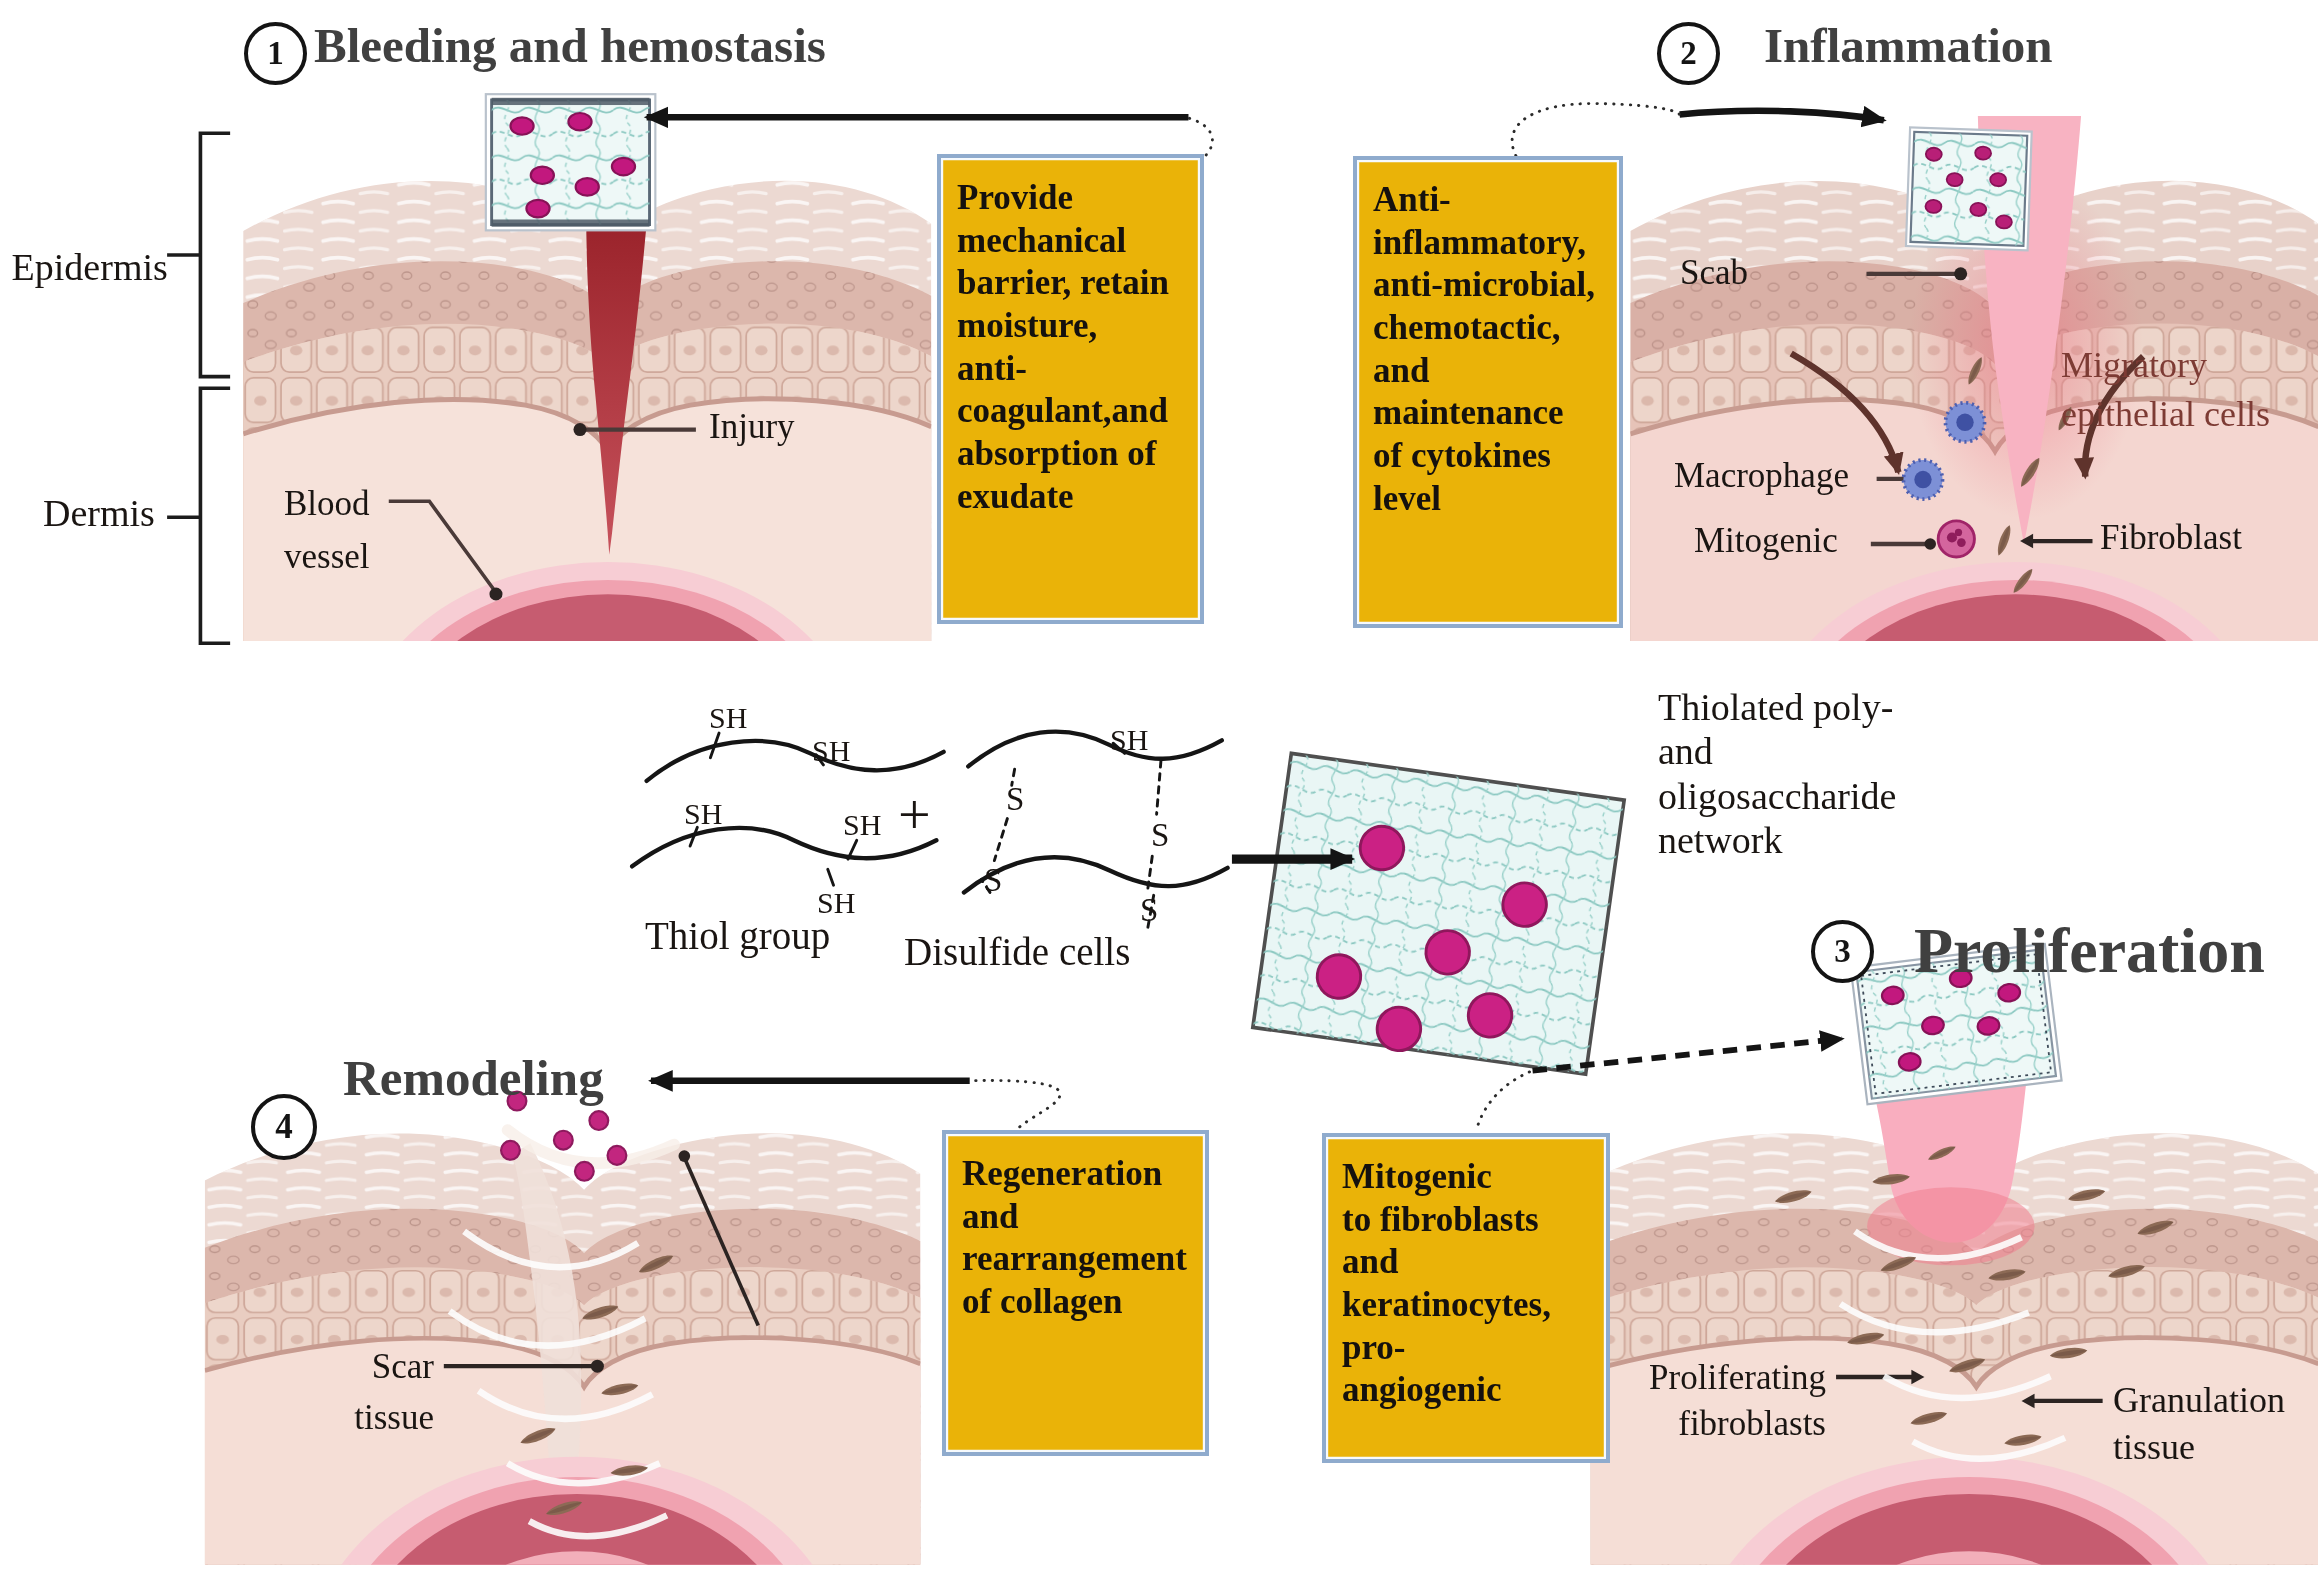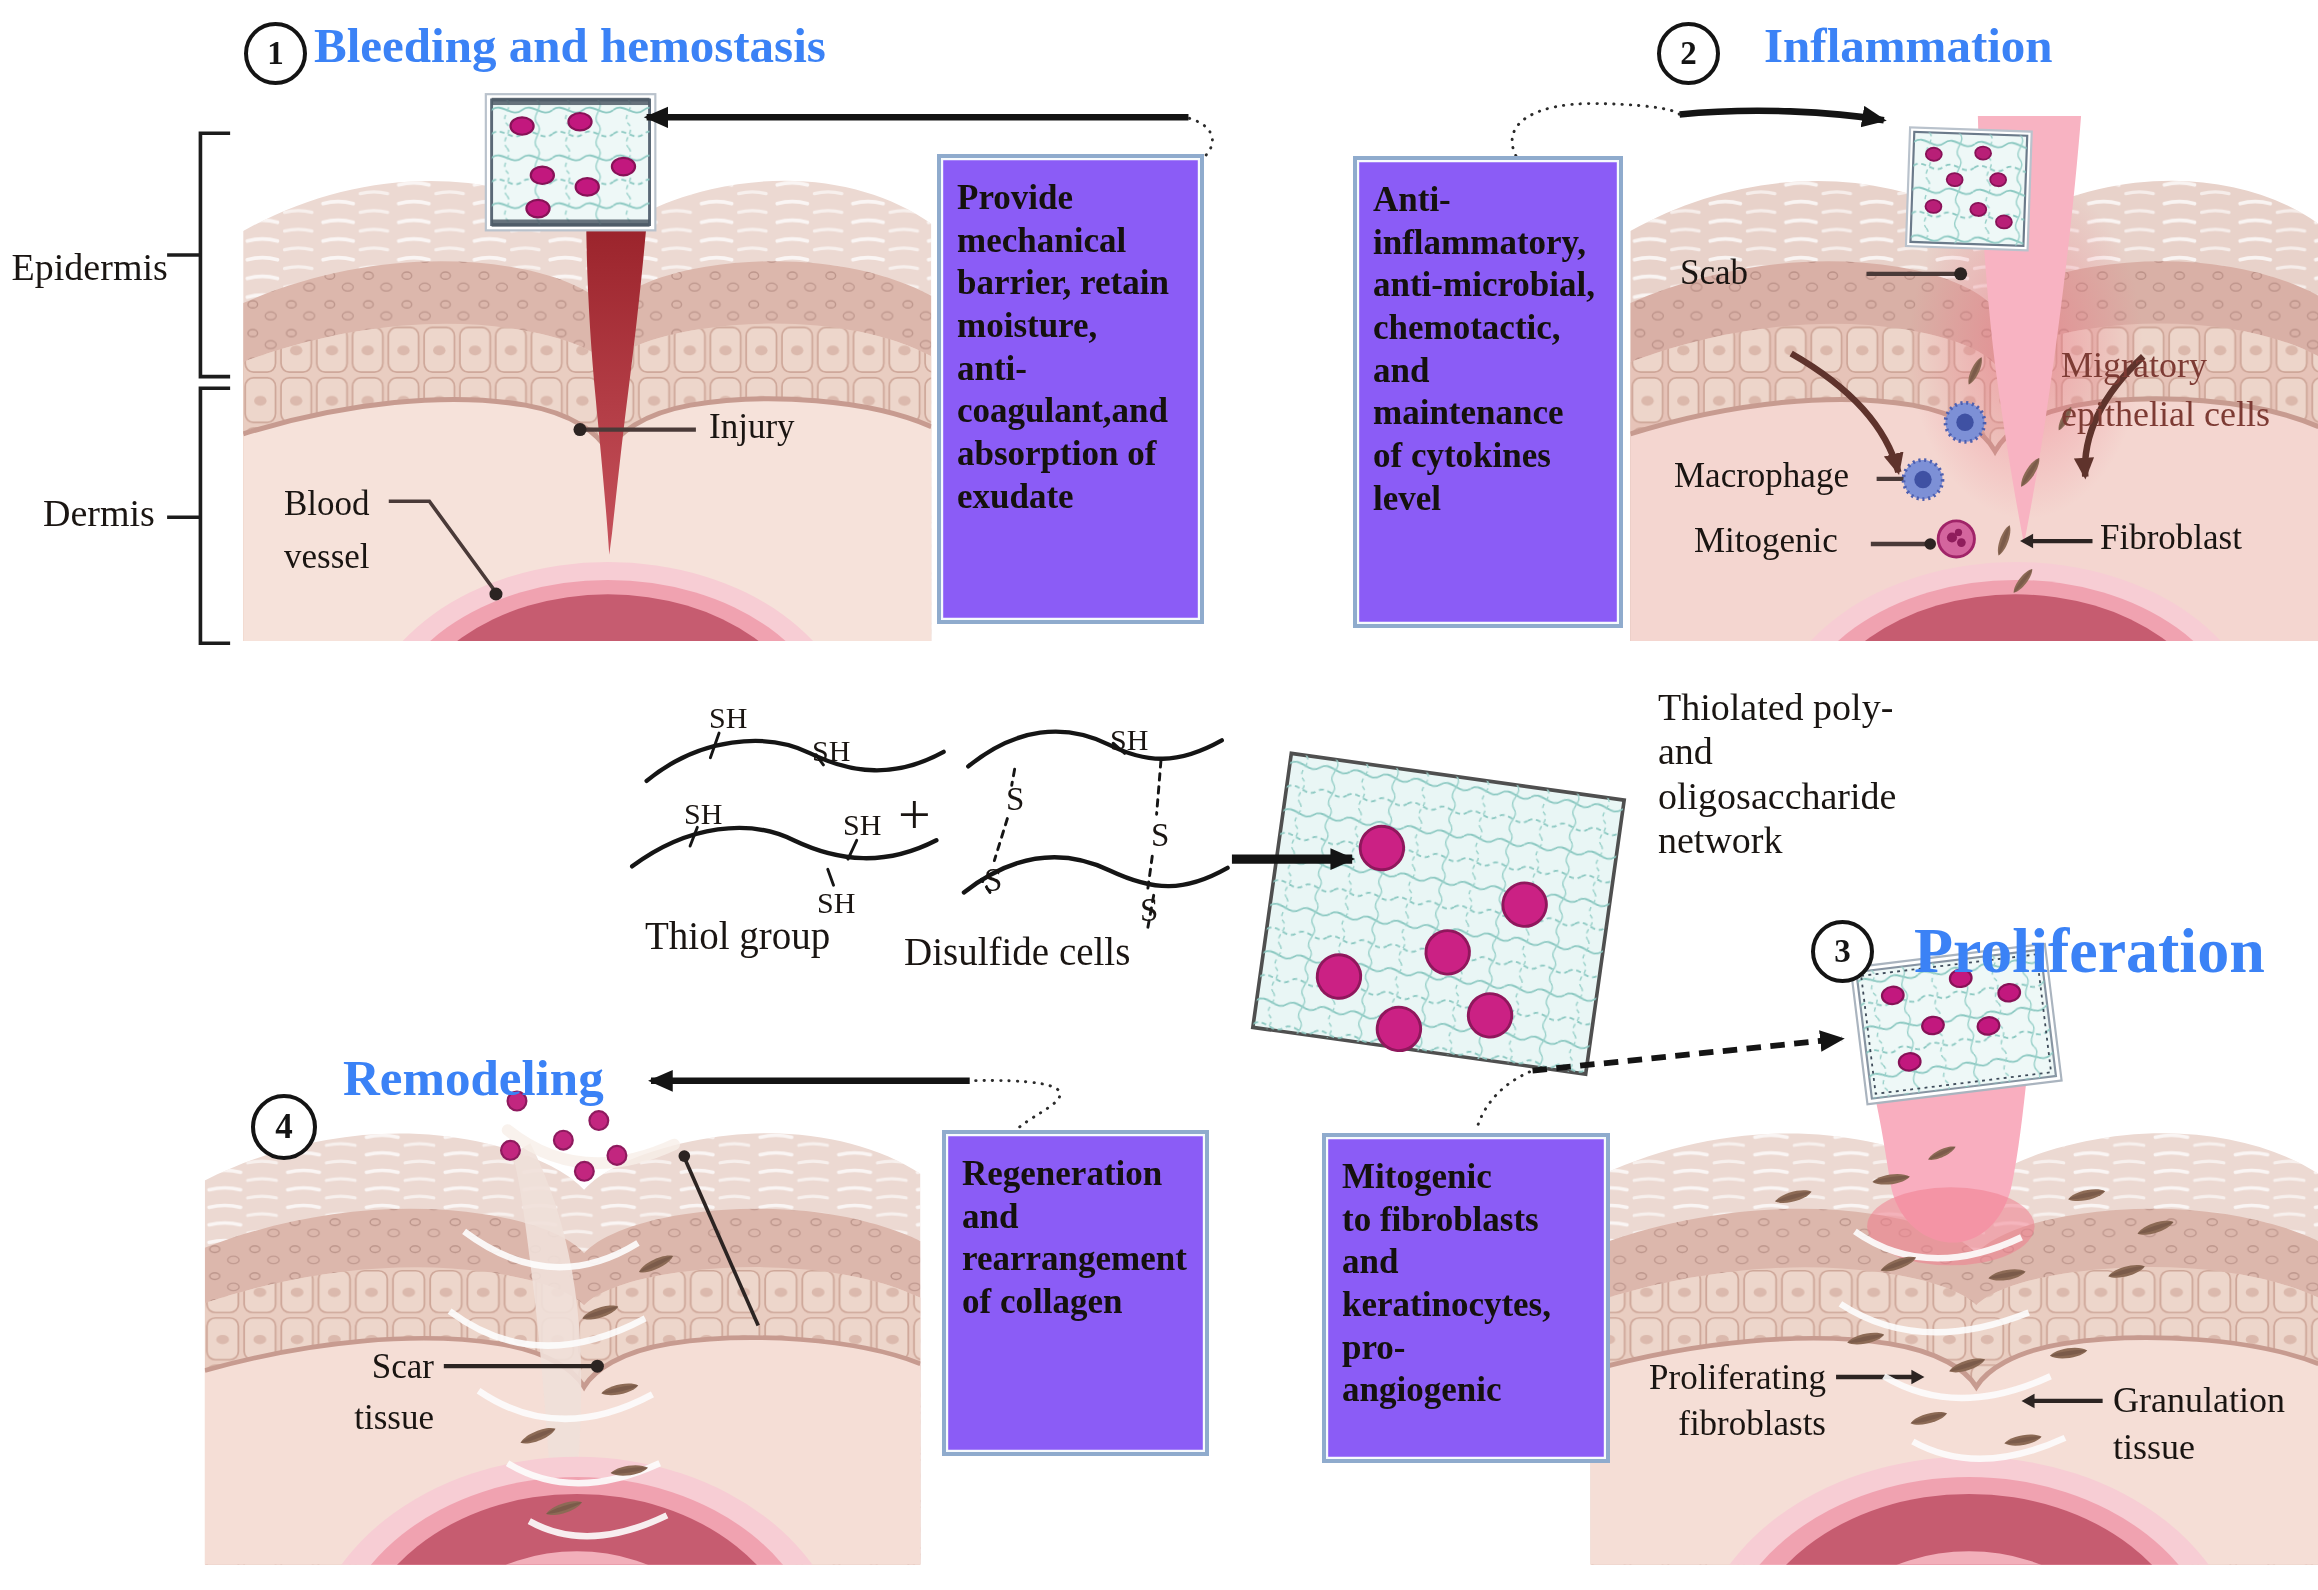--- a/index.html
+++ b/index.html
@@ -3,22 +3,22 @@
 <meta charset="utf-8">
 <style>
   html,body{margin:0;padding:0;background:#ffffff;}
   #canvas{position:relative;width:2319px;height:1590px;background:#ffffff;overflow:hidden;
           font-family:"Liberation Serif","DejaVu Serif",serif;}
   .abs{position:absolute;}
   svg{display:block;}
   .lbl{position:absolute;color:#1a1512;font-weight:400;white-space:pre-line;line-height:1.18;}
   .stage-num{position:absolute;border:4.3px solid #141414;border-radius:50%;display:flex;
              align-items:center;justify-content:center;font-weight:700;color:#141414;background:#fff;}
-  .stage-title{position:absolute;font-weight:700;color:#3b82f6;white-space:nowrap;}
-  .infobox{position:absolute;background:#8b5cf6;border:4.3px solid #8fabcd;box-sizing:border-box;
+  .stage-title{position:absolute;font-weight:700;color:#404040;white-space:nowrap;}
+  .infobox{position:absolute;background:#eab308;border:4.3px solid #8fabcd;box-sizing:border-box;
            box-shadow:inset 0 0 0 2.2px #f6fafd;color:#15110e;font-weight:700;
            padding:19px 16px;white-space:pre-line;line-height:1.22;font-size:35px;}
   .fs48{font-size:35px;} .fs50{font-size:36px;} .fs52{font-size:38px;} .fs54{font-size:39px;}
   .maroon{color:#7d3b34;}
   .alr{text-align:right;}
 </style>
 </head>
 <body>
 
 <div id="canvas">

